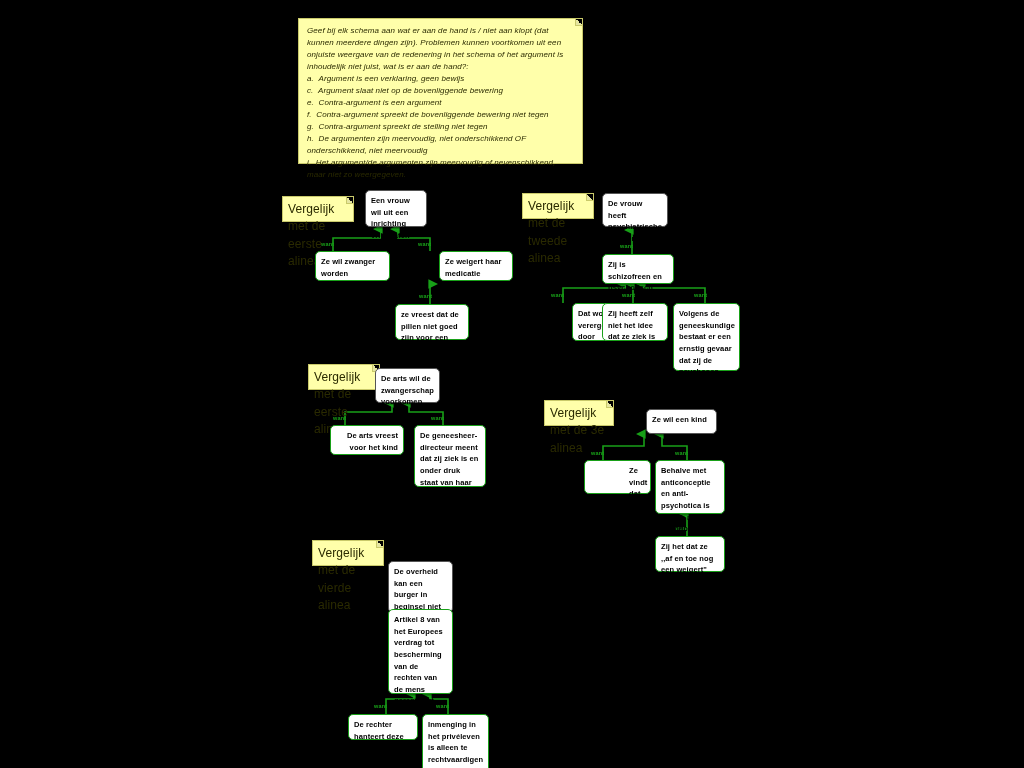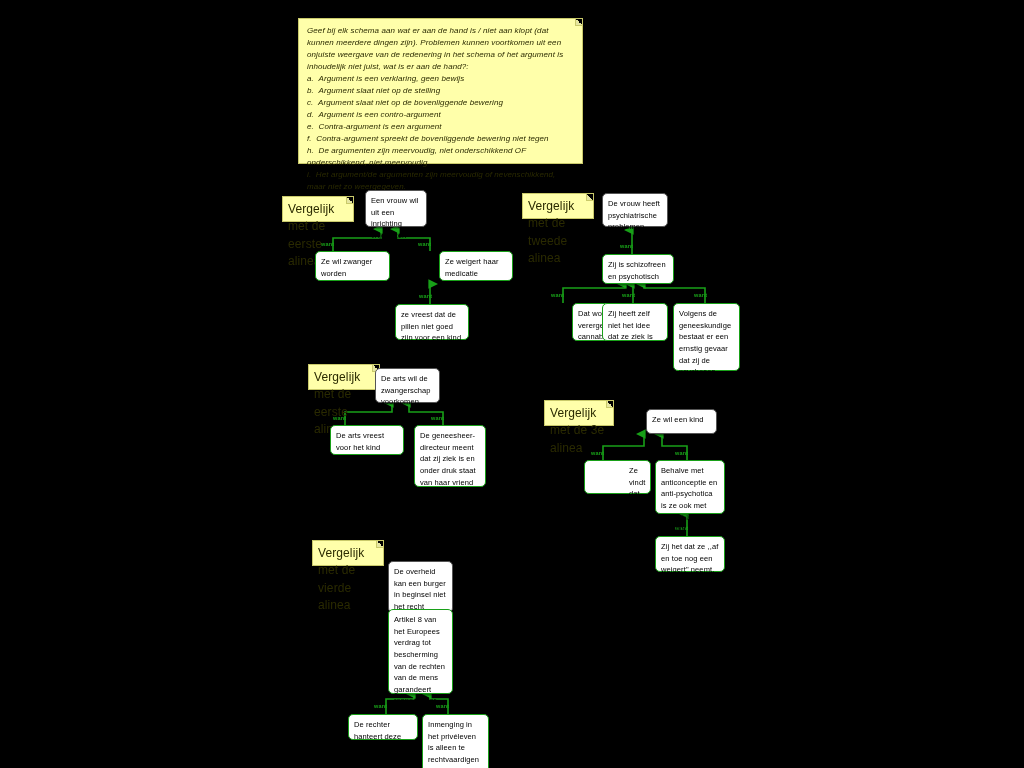--- a/index.html
+++ b/index.html
@@ -45,20 +45,21 @@
     background:#ffffff;
     box-sizing:border-box;
     border:1.5px solid #18a018;
     border-radius:5px;
     color:#000;
     font-size:7.5px;
     line-height:1.55;
     padding:4px 5px;
     letter-spacing:.1px;
     box-shadow:1.5px 1.5px 0 rgba(0,0,0,.35);
+    font-weight:bold;
   }
   .box.root{
     border:1.5px solid #555555;
     box-shadow:1.5px 1.5px 0 rgba(0,0,0,.45);
   }
 
   
   .conn{position:absolute;left:0;top:0;width:1024px;height:768px;pointer-events:none;}
   .lbl{
     position:absolute;
@@ -121,25 +122,24 @@
   <div class="lbl" style="left:675px;top:509px">want</div>
 
   <div class="lbl" style="left:408px;top:582px">want</div>
   <div class="lbl" style="left:374px;top:687px">want</div>
   <div class="lbl" style="left:436px;top:687px">want</div>
 
   <div class="note big" style="left:298px;top:2px;width:285px;height:146px;">
     <span class="fold"></span>
     <div>Geef bij elk schema aan wat er aan de hand is / niet aan klopt (dat kunnen meerdere dingen zijn). Problemen kunnen voortkomen uit een onjuiste weergave van de redenering in het schema of het argument is inhoudelijk niet juist, wat is er aan de hand?:</div>
     <div>a.&nbsp;&nbsp;Argument is een verklaring, geen bewijs</div>
-    <div>b.&nbsp;&nbsp;Argument slaat niet op de stelling</div>
     <div>c.&nbsp;&nbsp;Argument slaat niet op de bovenliggende bewering</div>
-    <div>d.&nbsp;&nbsp;Argument is een contro-argument</div>
     <div>e.&nbsp;&nbsp;Contra-argument is een argument</div>
     <div>f.&nbsp;&nbsp;Contra-argument spreekt de bovenliggende bewering niet tegen</div>
+    <div>g.&nbsp;&nbsp;Contra-argument spreekt de stelling niet tegen</div>
     <div>h.&nbsp;&nbsp;De argumenten zijn meervoudig, niet onderschikkend OF onderschikkend, niet meervoudig</div>
     <div>i.&nbsp;&nbsp;Het argument/de argumenten zijn meervoudig of nevenschikkend, maar niet zo weergegeven.</div>
   </div>
 
   <div class="note" style="left:282px;top:180px;width:72px;height:26px;">
     <span class="fold"></span>
     <span>Vergelijk met de eerste alinea</span>
   </div>
   <div class="box root" style="left:365px;top:174px;width:62px;height:37px;">Een vrouw wil uit een inrichting vrijgelaten worden</div>
   <div class="box" style="left:315px;top:235px;width:75px;height:30px;">Ze wil zwanger worden</div>
@@ -154,21 +154,21 @@
   <div class="box" style="left:602px;top:238px;width:72px;height:30px;">Zij is schizofreen en psychotisch</div>
   <div class="box" style="left:531px;top:287px;width:66px;height:38px;margin-left:41px;">Dat wordt verergerd door cannabisgebruik</div>
   <div class="box" style="left:602px;top:287px;width:66px;height:38px;">Zij heeft zelf niet het idee dat ze ziek is</div>
   <div class="box" style="left:673px;top:287px;width:67px;height:68px;">Volgens de geneeskundige bestaat er een ernstig gevaar dat zij de psychoses erger worden zonder medicatie</div>
 
   <div class="note" style="left:308px;top:348px;width:72px;height:26px;">
     <span class="fold"></span>
     <span>Vergelijk met de eerste alinea</span>
   </div>
   <div class="box root" style="left:375px;top:352px;width:65px;height:35px;">De arts wil de zwangerschap voorkomen</div>
-  <div class="box" style="left:330px;top:409px;width:74px;height:30px;">De arts vreest voor het kind</div>
+  <div class="box" style="left:330px;top:409px;width:74px;height:30px;text-align:right;">De arts vreest voor het kind</div>
   <div class="box" style="left:414px;top:409px;width:72px;height:62px;">De geneesheer-directeur meent dat zij ziek is en onder druk staat van haar vriend en diens moeder</div>
 
   <div class="note" style="left:544px;top:384px;width:70px;height:26px;">
     <span class="fold"></span>
     <span>Vergelijk met de 3e alinea</span>
   </div>
   <div class="box root" style="left:618px;top:393px;width:71px;height:25px;margin-left:28px;">Ze wil een kind</div>
   <div class="box" style="left:584px;top:444px;width:67px;height:34px;padding-left:44px;">Ze vindt dat het al een hele tijd goed gaat.</div>
   <div class="box" style="left:655px;top:444px;width:70px;height:54px;">Behalve met anticonceptie en anti-psychotica is ze ook met cannabis gestopt</div>
   <div class="box" style="left:655px;top:520px;width:70px;height:36px;">Zij het dat ze ,,af en toe nog een weigert" neemt.</div>

